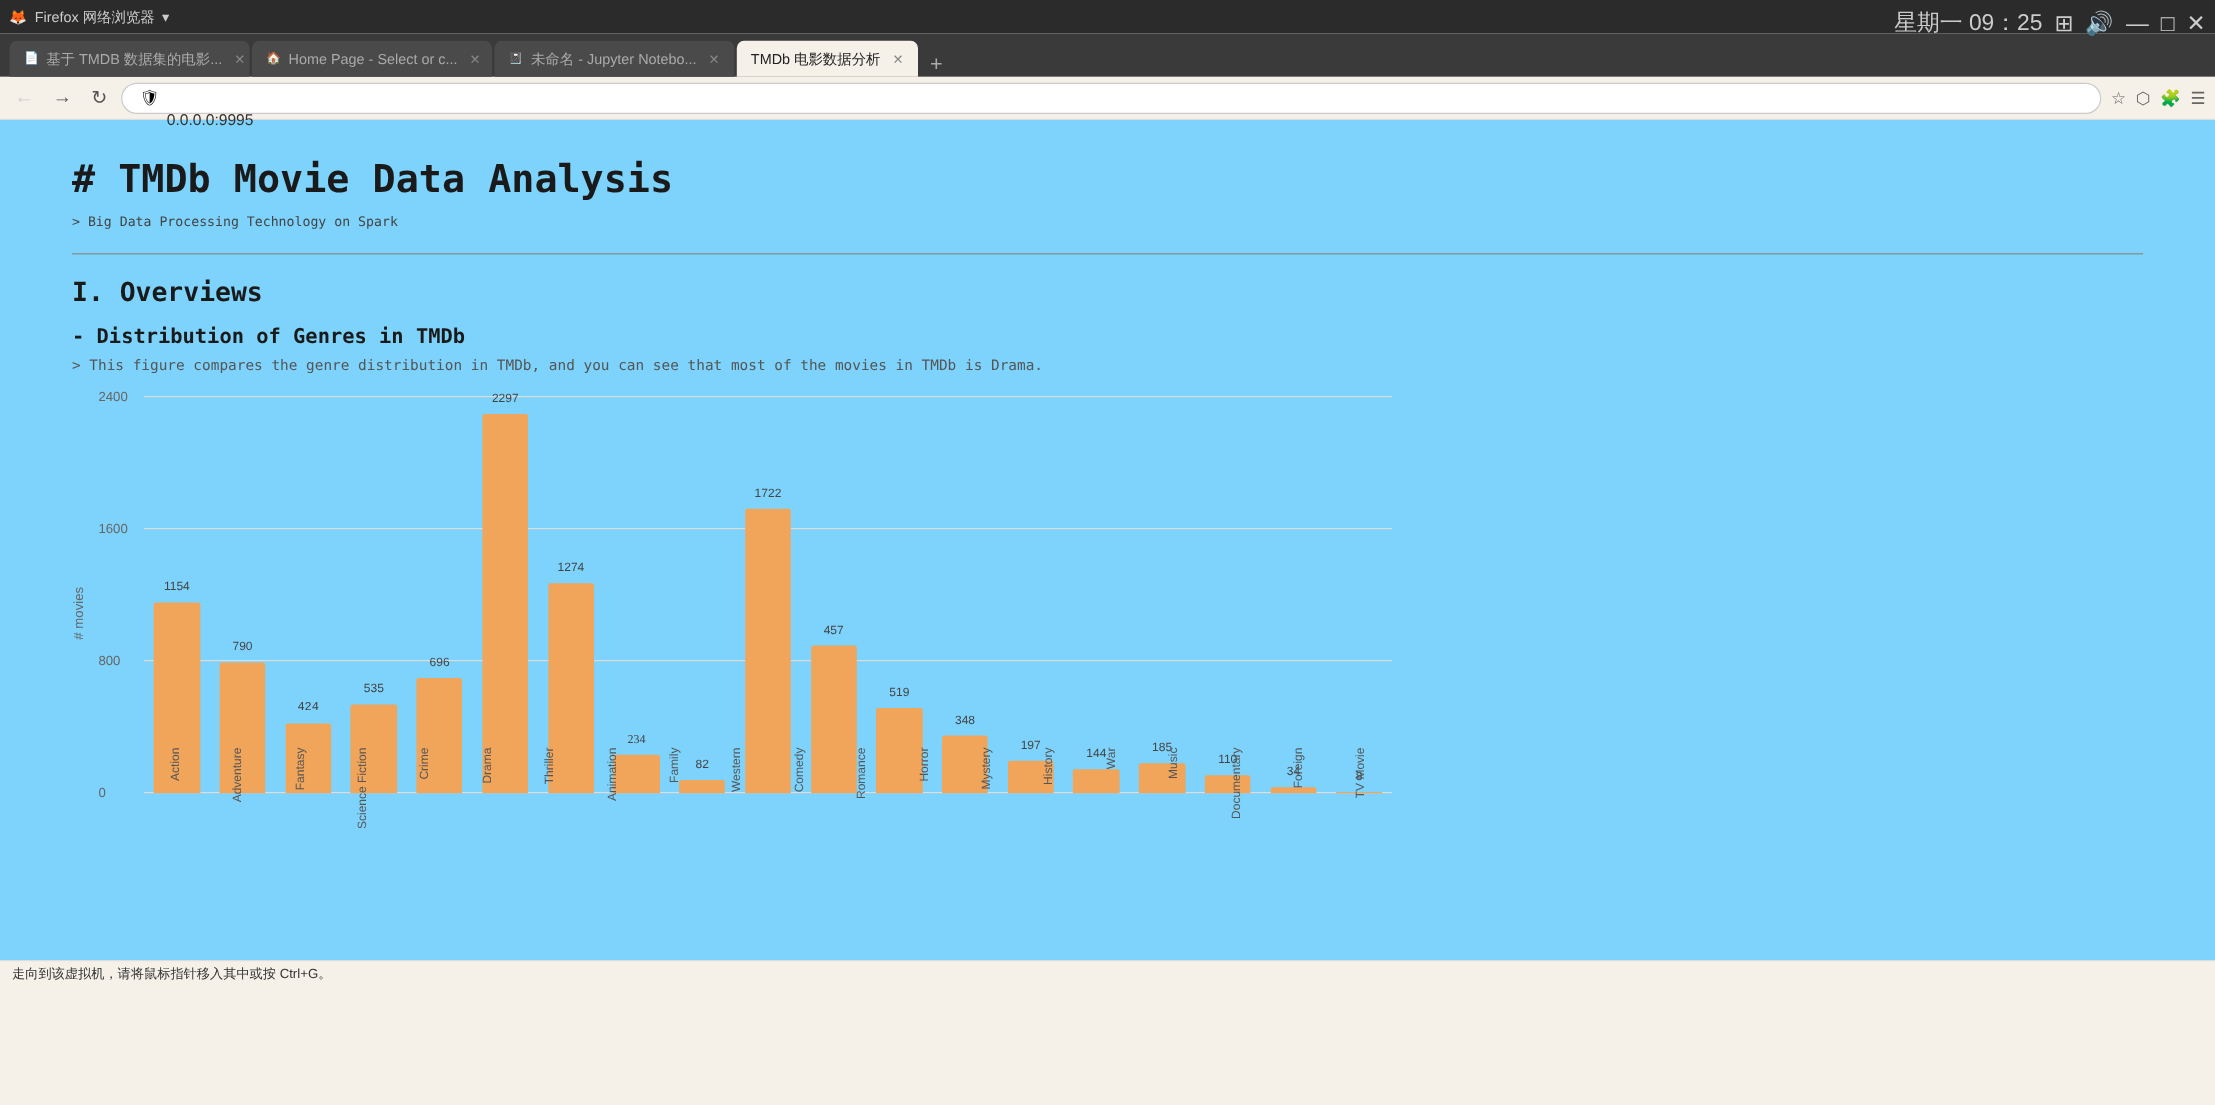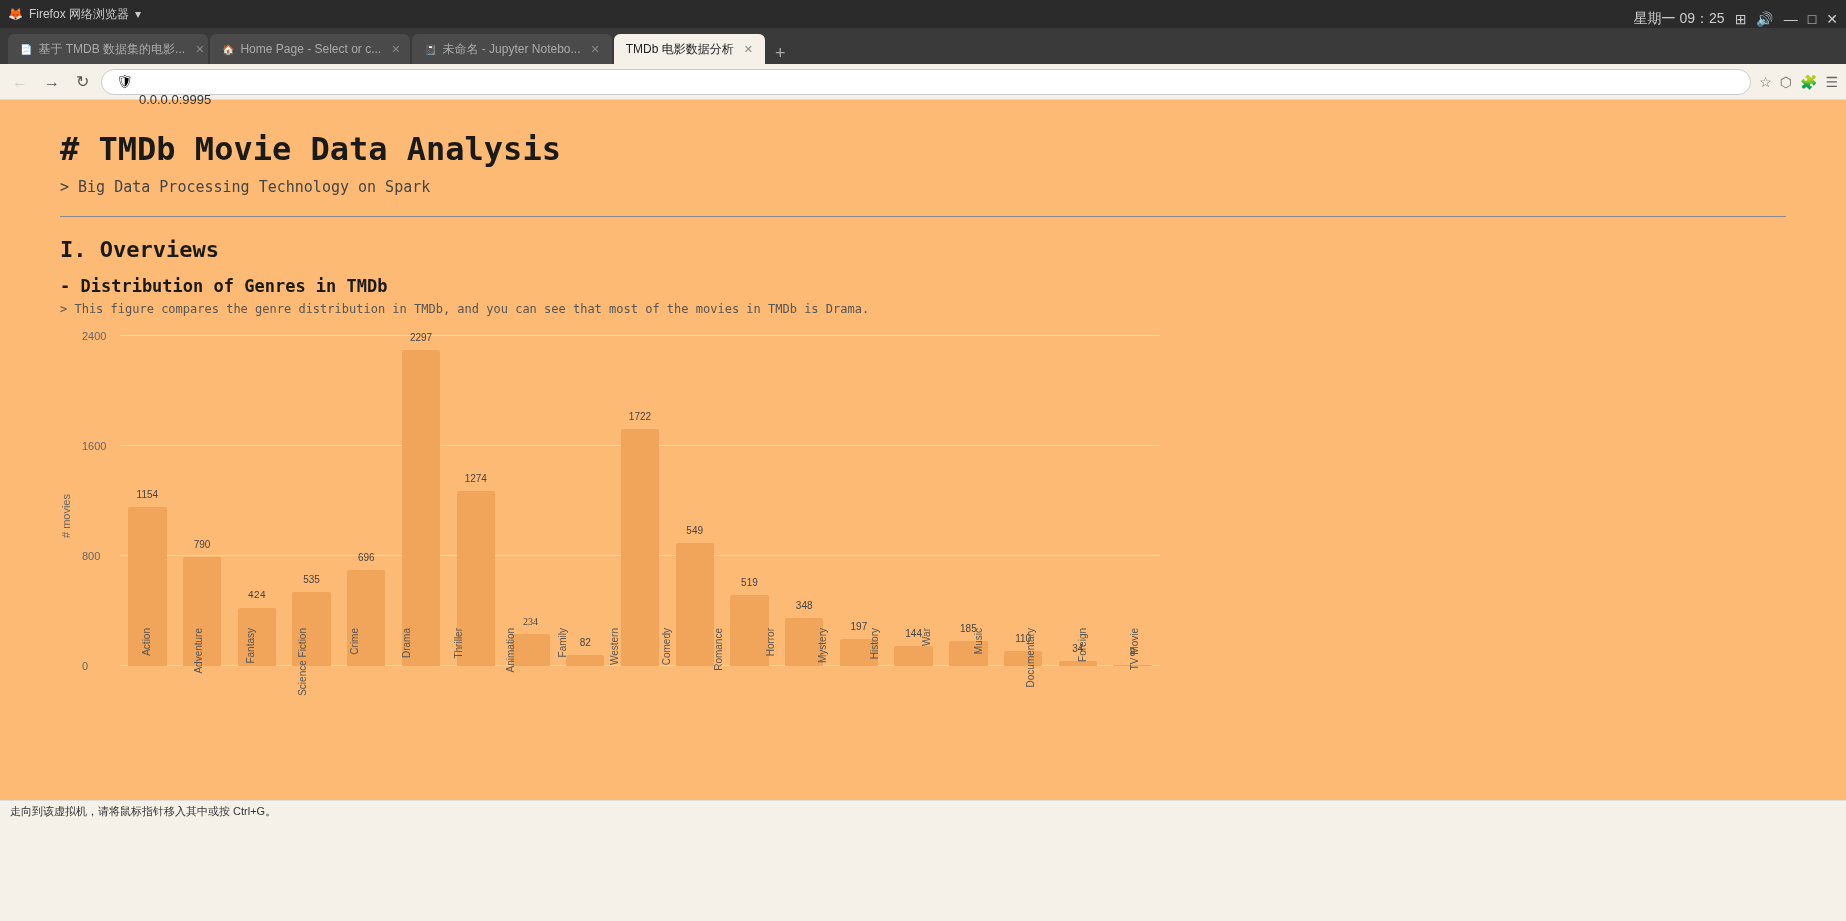--- a/index.html
+++ b/index.html
@@ -10,21 +10,21 @@
       background: #2b2b2b;
       color: #ccc;
       font-size: 12px;
       padding: 4px 8px;
       display: flex;
       align-items: center;
       justify-content: space-between;
       height: 28px;
     }
     .browser-titlebar-left { display: flex; align-items: center; gap: 6px; }
-    .browser-titlebar-right { display: flex; align-items: center; gap: 10px; font-size: 14px; margin-top: 10px; }
+    .browser-titlebar-right { display: flex; align-items: flex-end; gap: 10px; font-size: 19px; margin-top: 10px; }
 
     .tab-bar {
       background: #3a3a3a;
       display: flex;
       align-items: flex-end;
       height: 36px;
       padding: 0 8px;
       gap: 2px;
     }
     .tab {
@@ -67,34 +67,34 @@
       font-size: 13px;
       display: flex; align-items: center; gap: 6px;
       height: 26px;
     }
     .url-text { font-size: 13px; color: #333; margin-top: 36px; }
     .addr-right { display: flex; align-items: center; gap: 8px; font-size: 14px; color: #666; }
 
     
     .page-content {
       padding: 30px 60px 40px 60px;
-      background: #fdba74;
+      background: #7dd3fc;
       min-height: 700px;
     }
 
     .page-title {
       font-size: 32px;
       font-weight: 700;
       color: #1a1a1a;
       margin-bottom: 10px;
       font-family: monospace;
     }
 
     .page-subtitle {
-      font-size: 15px;
+      font-size: 11px;
       color: #444;
       font-family: monospace;
       margin-bottom: 20px;
     }
 
     .divider {
       border: none;
       border-top: 1px solid #888;
       margin: 10px 0 20px 0;
     }
@@ -393,21 +393,21 @@
                   <span class="bar-value">82</span>
                 </div>
               </div>
               <div class="bar-group">
                 <div class="bar" style="height: 71.75%;">
                   <span class="bar-value">1722</span>
                 </div>
               </div>
               <div class="bar-group">
                 <div class="bar" style="height: 37.25%;">
-                  <span class="bar-value">549</span>
+                  <span class="bar-value">457</span>
                 </div>
               </div>
               <div class="bar-group">
                 <div class="bar" style="height: 21.625%;">
                   <span class="bar-value">519</span>
                 </div>
               </div>
               <div class="bar-group">
                 <div class="bar" style="height: 14.5%;">
                   <span class="bar-value">348</span>

